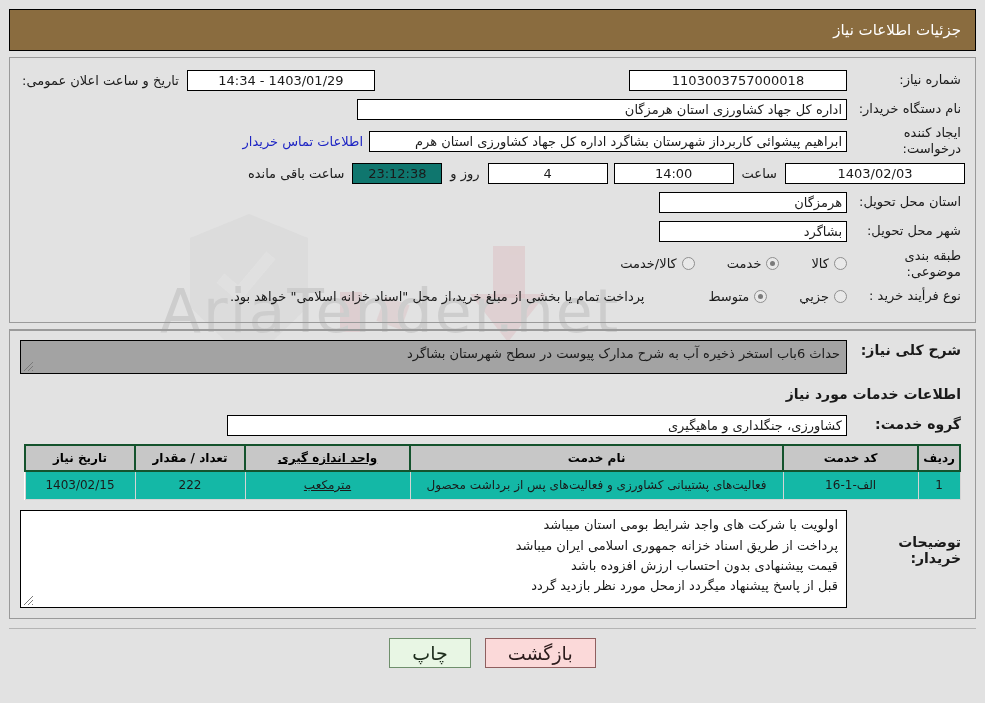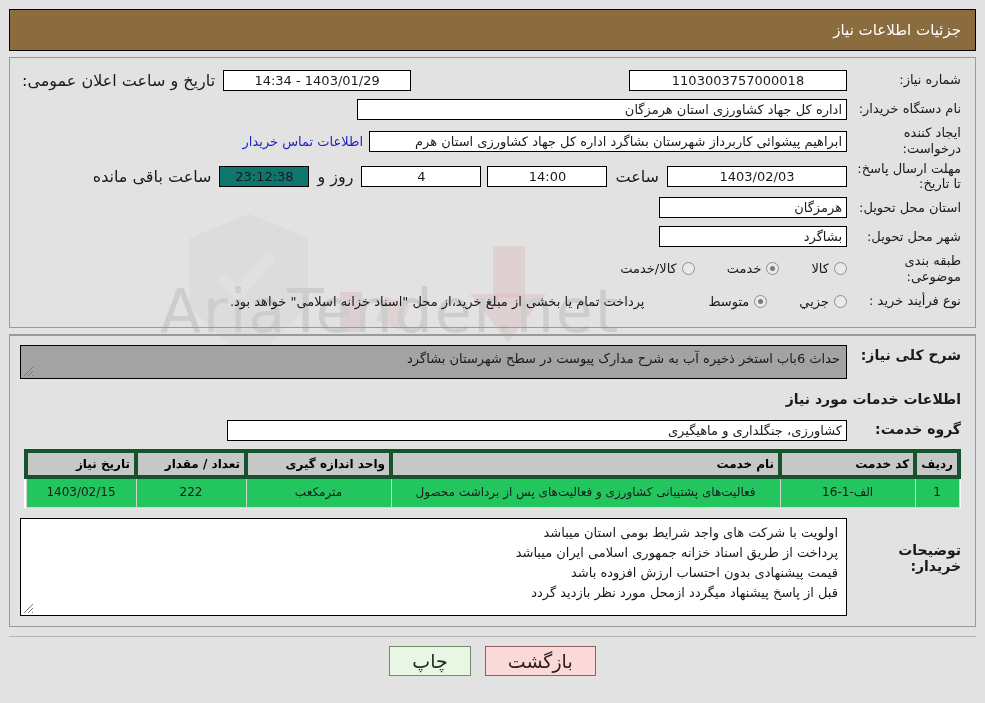--- a/index.html
+++ b/index.html
@@ -134,21 +134,21 @@
   .w-creator  { width: 478px; }
   .w-date     { width: 180px; }
   .w-time     { width: 120px; }
   .w-days     { width: 120px; }
   .w-counter  { width: 90px; background: #0f766e; }
   .w-pubdate  { width: 188px; }
   .w-province { width: 188px; }
   .w-city     { width: 188px; padding-left: 48px; }
   .w-group    { width: 620px; }
 
-  .lbl-inline { font-size: 16px; padding: 0 2px; white-space: nowrap; }
+  .lbl-inline { font-size: 13px; padding: 0 2px; white-space: nowrap; }
   .link {
     color: #1d24c4;
     font-size: 13px;
     text-decoration: none;
     white-space: nowrap;
     cursor: pointer;
   }
 
   
   .radio-group { display: flex; align-items: center; gap: 4px; }
@@ -211,41 +211,41 @@
   
   .tbl-wrap { margin: 6px 0 0 0; padding: 0 4px; }
   table.items {
     width: 100%;
     border-collapse: collapse;
     background: #fff;
     font-size: 12px;
   }
   table.items th {
     background: #c7c7c7;
-    border: 4px solid #14532d;
+    border: 2px solid #14532d;
     font-weight: bold;
     font-size: 12px;
     height: 26px;
     padding: 2px 4px;
-    text-align: right;
+    text-align: center;
     color: #000;
   }
   table.items td {
     border: 1px solid #d4d4d4;
-    background: #22c55e;
+    background: #14b8a6;
     padding: 5px 4px;
     text-align: center;
     font-size: 12px;
     line-height: 1.45;
     vertical-align: middle;
   }
   .col-idx   { width: 34px; }
   .col-code  { width: 135px; }
   .col-name  { width: auto; }
-  .col-unit  { width: 145px; }
+  .col-unit  { width: 165px; text-decoration: underline; }
   .col-qty   { width: 110px; }
   .col-date  { width: 110px; }
 
   
   .notes-row { display: flex; align-items: flex-start; margin-top: 10px; }
   .notes-label {
     width: 118px; flex: 0 0 118px;
     text-align: right;
     font-weight: bold;
     font-size: 14px;
@@ -324,21 +324,20 @@
 
   <div class="frow">
     <div class="flabel">ایجاد کننده درخواست:</div>
     <div class="fval">
       <div class="tbox w-creator rtl-text">ابراهیم پیشوائی کاربرداز شهرستان بشاگرد اداره کل جهاد کشاورزی استان هرم</div>
       <a class="link">اطلاعات تماس خریدار</a>
     </div>
   </div>
 
   <div class="frow">
-    <div class="flabel two-line">مهلت ارسال پاسخ: تا تاریخ:</div>
     <div class="fval">
       <div class="tbox w-date ltr-num">1403/02/03</div>
       <div class="lbl-inline">ساعت</div>
       <div class="tbox w-time ltr-num">14:00</div>
       <div class="tbox w-days ltr-num">4</div>
       <div class="lbl-inline">روز و</div>
       <div class="tbox w-counter ltr-num">23:12:38</div>
       <div class="lbl-inline">ساعت باقی مانده</div>
     </div>
   </div>

